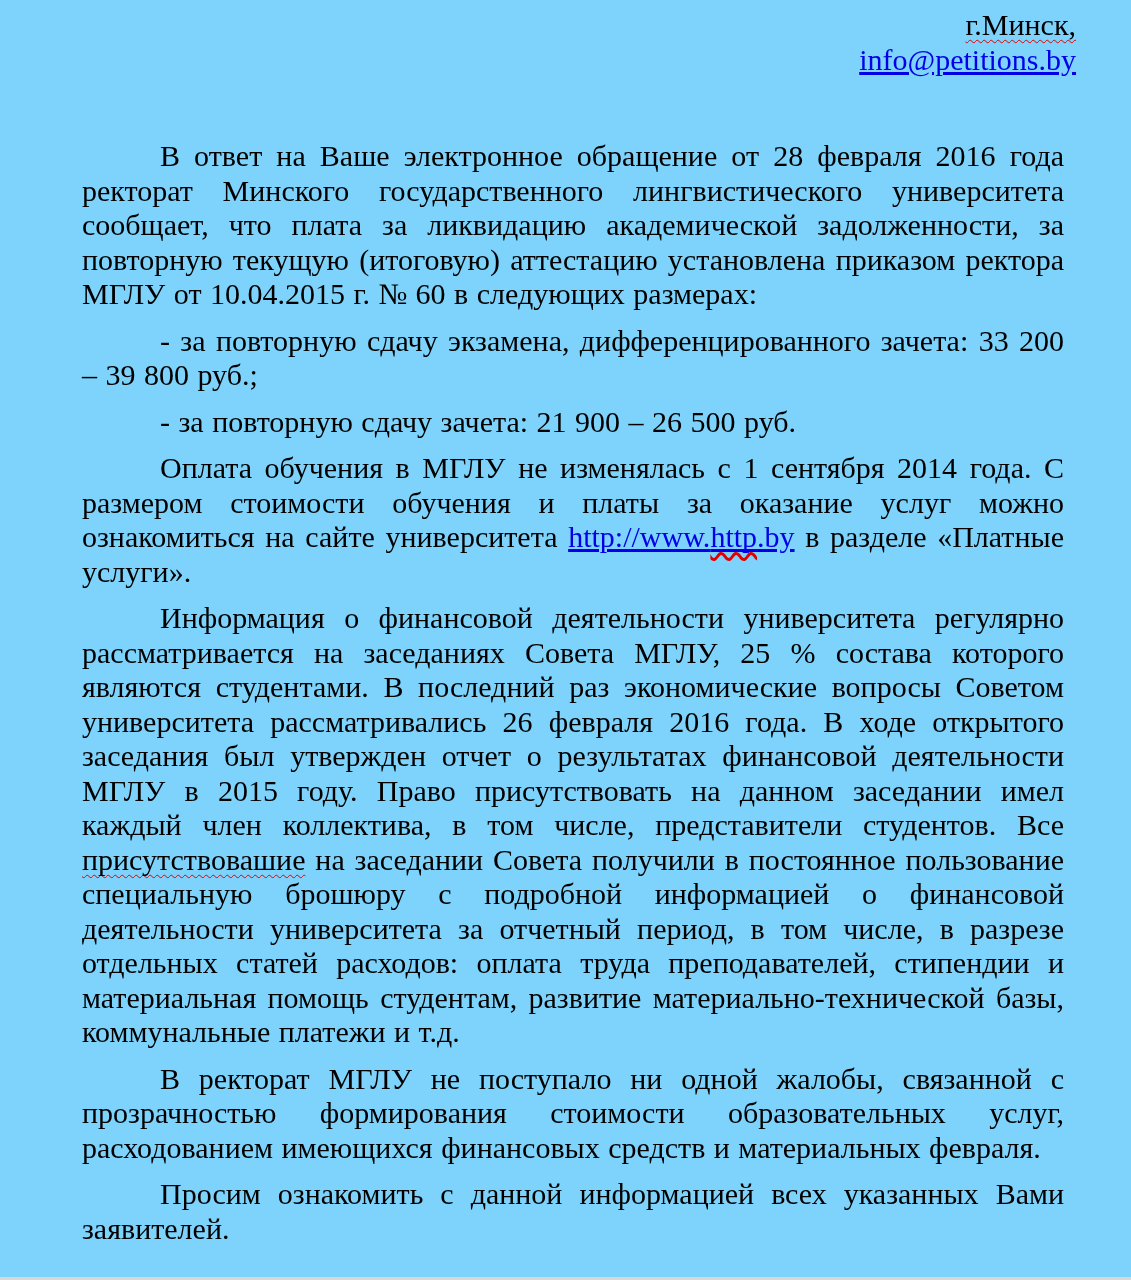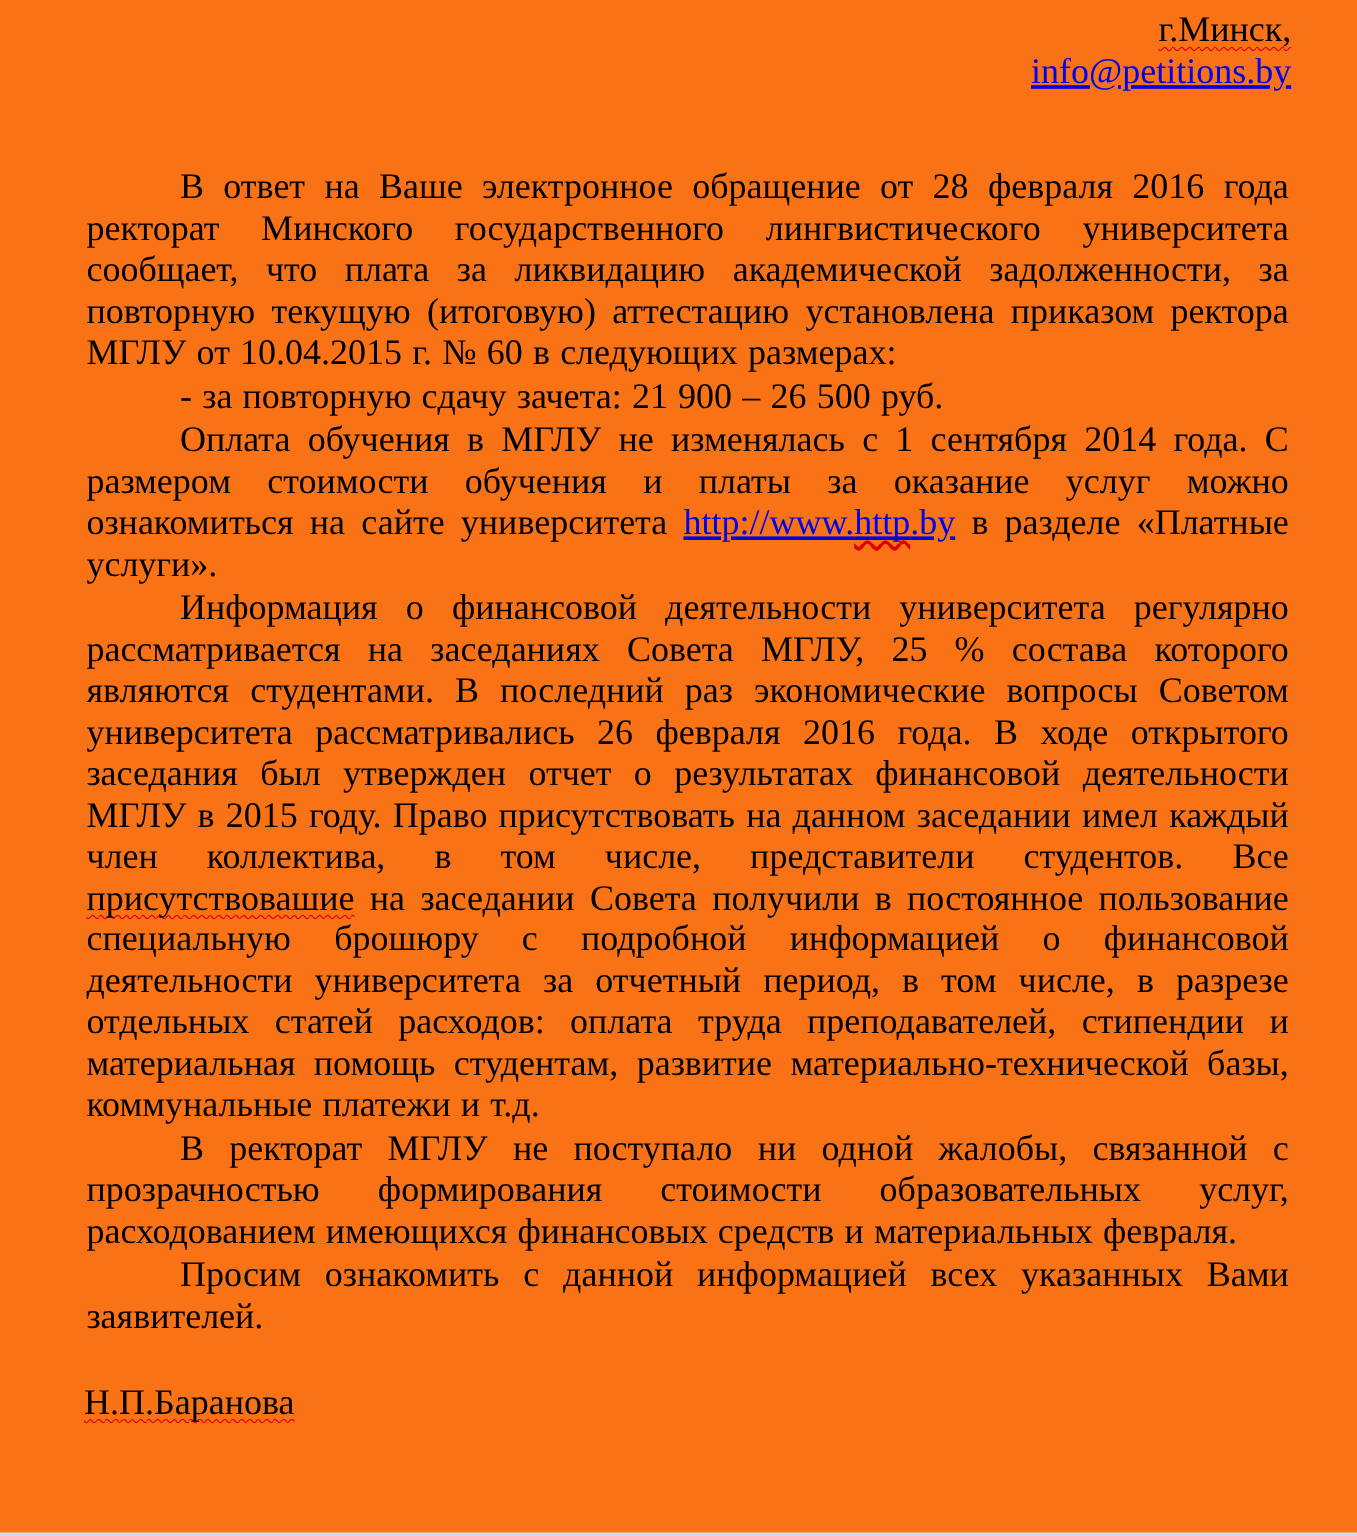--- a/index.html
+++ b/index.html
@@ -1,21 +1,21 @@
 <!DOCTYPE html>
 <html><head>
 <meta charset="utf-8">
 <style>
   html, body { margin: 0; padding: 0; background: #ffffff; }
   .page {
     position: relative;
     width: 1131px;
     height: 1280px;
     box-sizing: border-box;
-    background: #f97316;
+    background: #7dd3fc;
     padding: 8px 55px 0 70px;
     font-family: "Liberation Serif", serif;
     font-size: 30px;
     line-height: 34.5px;
     color: #000000;
     overflow: hidden;
     border-bottom: 3px solid #d8d8d8;
   }
   .header {
     text-align: right;
@@ -43,21 +43,21 @@
     text-decoration-skip-ink: none;
     text-underline-offset: 4px;
   }
   a.link .misspell {
     
     text-decoration: underline wavy #e00000;
     text-decoration-skip-ink: none;
     text-underline-offset: 5px;
   }
   .body p {
-    margin: 2px;
+    margin: 12px;
     text-align: justify;
     text-indent: 78px;
     word-spacing: 1px;
   }
   .signature {
     margin-top: 37px;
     display: flex;
     justify-content: space-between;
     align-items: baseline;
   }
@@ -78,20 +78,21 @@
 
   <div class="header">
     <div><span class="city">г.Минск,</span></div>
     <div><a class="link" href="#">info@petitions.by</a></div>
   </div>
 
   <div class="body">
 
     <p><span>В ответ на Ваше электронное обращение от 28 февраля 2016 года ректорат Минского государственного лингвистического университета сообщает, что плата за ликвидацию академической задолженности, за повторную текущую (итоговую) аттестацию установлена приказом ректора МГЛУ от 10.04.2015 г. № 60 в следующих размерах:</span></p>
 
+    <p><span>- за повторную сдачу экзамена, дифференцированного зачета: 33 200 – 39 800 руб.;</span></p>
 
     <p><span>- за повторную сдачу зачета: 21 900 – 26 500 руб.</span></p>
 
     <p><span>Оплата обучения в МГЛУ не изменялась с 1 сентября 2014 года. С размером стоимости обучения  и платы за оказание услуг можно ознакомиться на сайте университета </span><a class="link" href="#"><span>http://www.</span><span class="misspell">http</span><span>.by</span></a><span> в разделе «Платные услуги».</span></p>
 
     <p><span>Информация о финансовой деятельности университета регулярно рассматривается на заседаниях Совета МГЛУ, 25 % состава которого являются студентами. В последний раз экономические вопросы Советом университета рассматривались 26 февраля 2016 года. В ходе открытого заседания был утвержден отчет о результатах финансовой деятельности МГЛУ в 2015 году. Право присутствовать на данном заседании имел каждый член коллектива, в том числе, представители студентов. Все </span><span class="misspell">присутствовашие</span><span> на заседании Совета получили в постоянное пользование специальную брошюру с подробной информацией о финансовой деятельности университета за отчетный период, в том числе, в разрезе отдельных статей расходов: оплата труда преподавателей, стипендии и материальная помощь студентам, развитие материально-технической базы, коммунальные платежи и т.д.</span></p>
 
     <p><span>В ректорат МГЛУ не поступало ни одной жалобы, связанной с прозрачностью формирования стоимости образовательных услуг, расходованием имеющихся финансовых средств и материальных февраля.</span></p>
 
     <p><span>Просим ознакомить с данной информацией всех указанных Вами заявителей.</span></p>

